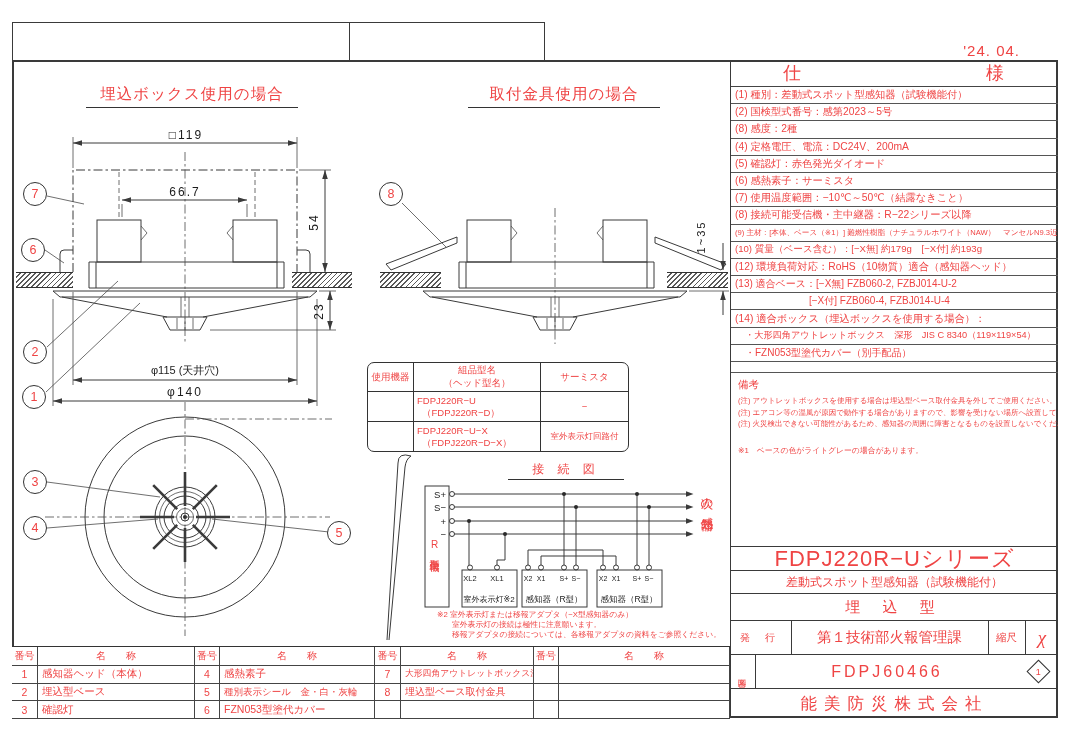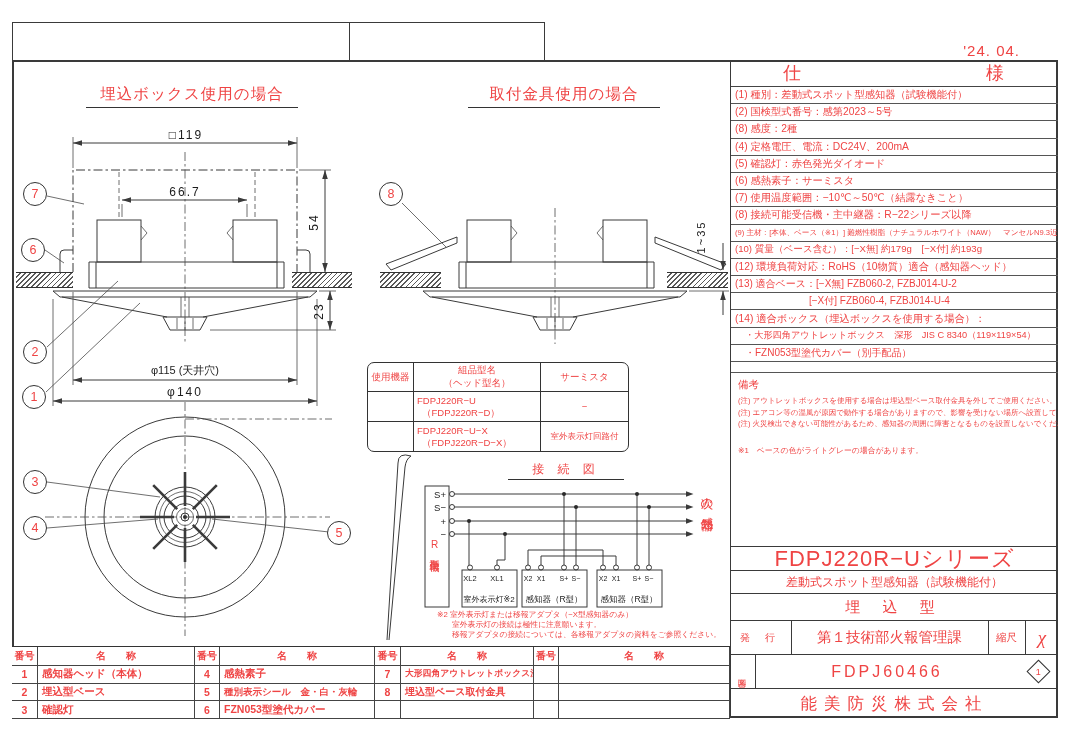--- a/index.html
+++ b/index.html
@@ -82,21 +82,21 @@
   .tb5 .dnum{font-size:16px;letter-spacing:3px;}
   .diamond{width:15px;height:15px;border:1.1px solid #333;transform:rotate(45deg);
            display:flex;align-items:center;justify-content:center;}
   .diamond span{transform:rotate(-45deg);font-size:9px;}
   .tb6{height:29px;font-size:16.5px;letter-spacing:7px;}
   
   .parts{left:12px;top:646px;width:718px;height:72px;display:grid;z-index:4;
          grid-template-columns:26px 157px 25px 155px 26px 133px 25px 171px;
          grid-template-rows:19px 17.7px 17.7px 17.6px;border-top:1.4px solid #333;background:#fff;}
   .parts>div{border-right:1px solid #444;border-bottom:1px solid #444;display:flex;align-items:center;
-             font-size:10.5px;white-space:nowrap;overflow:hidden;font-weight:bold;}
+             font-size:10.5px;white-space:nowrap;overflow:hidden;}
   .parts .hd{justify-content:center;font-size:10px;}
   .parts .no{justify-content:center;}
   .parts .nm{padding-left:4px;}
   .parts .sm{font-size:8.8px;}
   .datebox{font-size:15px;letter-spacing:1px;text-align:right;}
 </style>
 </head>
 <body>
 
 <div class="sheet">

